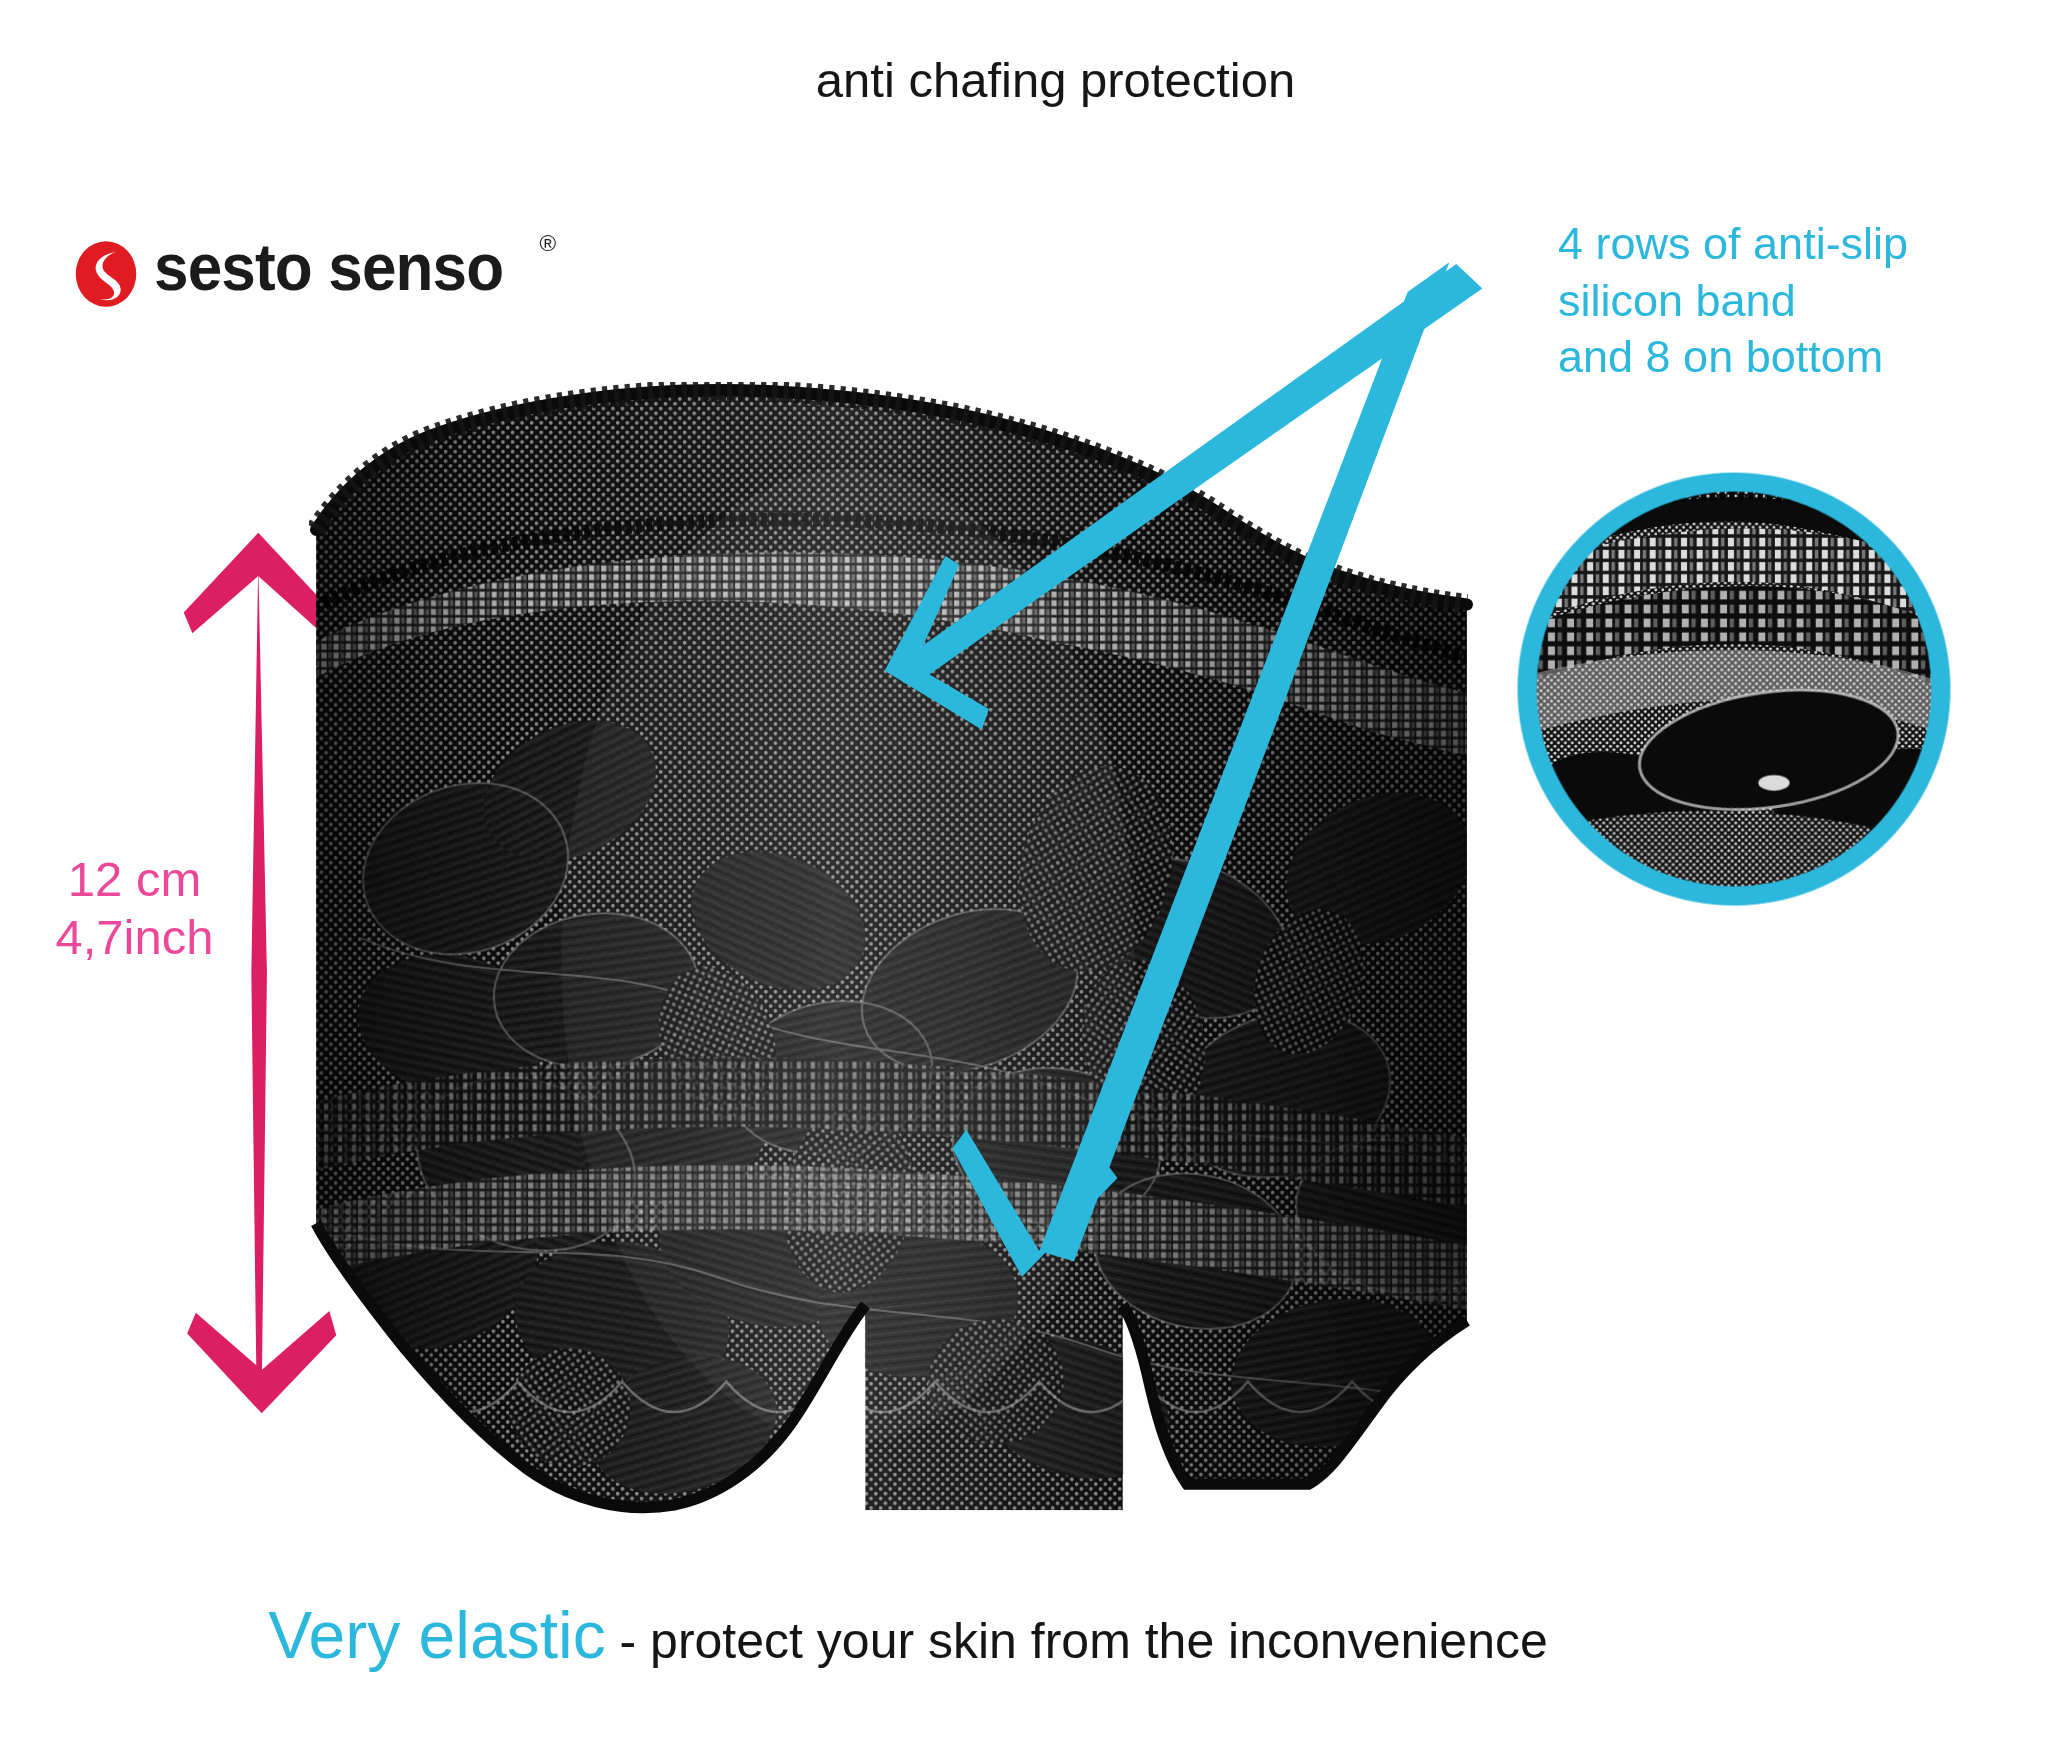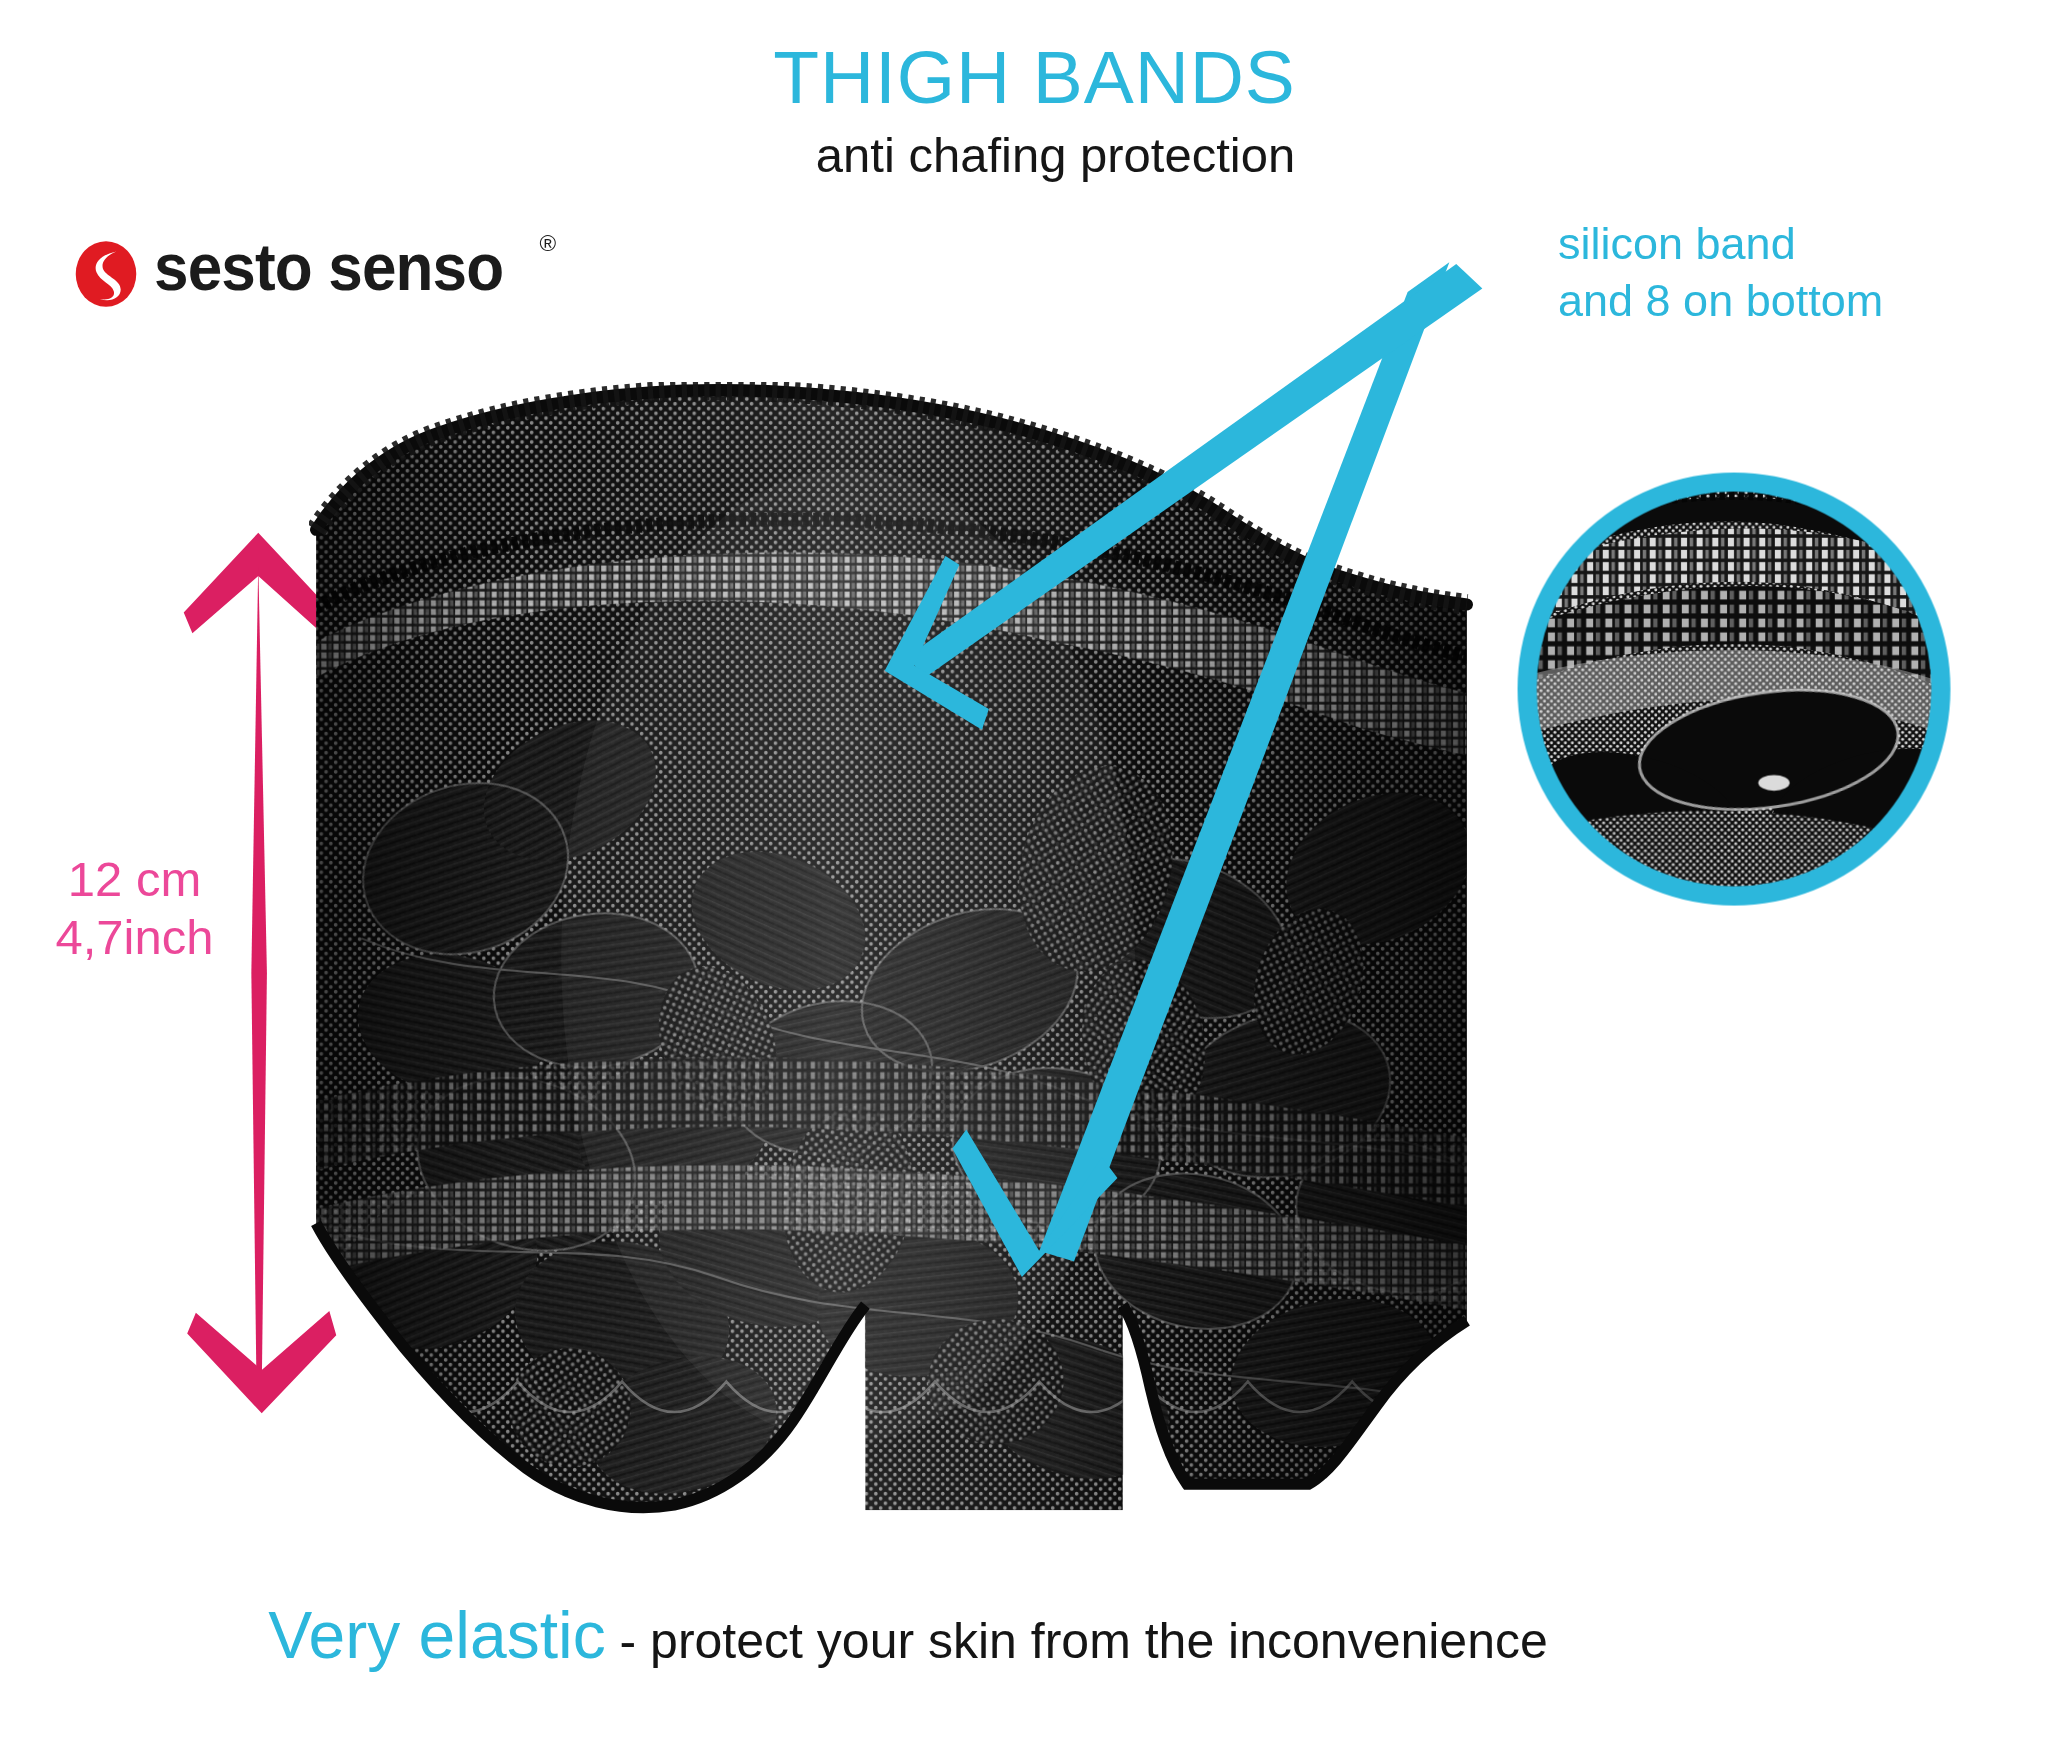--- a/index.html
+++ b/index.html
@@ -161,21 +161,20 @@
     color: #151515;
     vertical-align: baseline;
   }
 </style>
 </head>
 <body>
 
 <div id="page">
 
   <div id="header-block">
-    <div id="title">THIGH BANDS</div>
     <div id="subtitle">anti chafing protection</div>
   </div>
 
   <div id="logo">
     <svg id="logo-mark" viewBox="0 0 74 78">
       <ellipse cx="37" cy="39" rx="35" ry="38" fill="#e01b22"></ellipse>
       <path d="M49 13 C30 17 22 27 26 37 C30 47 44 51 46 59 C48 66 40 70 30 68 C42 72 54 67 54 57 C54 46 38 42 34 34 C30 26 38 17 49 13 Z" fill="#ffffff"></path>
     </svg>
     <div id="logo-text-wrap">
       <div id="logo-text">sesto senso</div>
@@ -406,20 +405,21 @@
 
       <path d="M 0 432 C 120 396 260 392 380 412 C 450 424 490 440 520 452 L 520 520 L 0 520 Z" fill="url(#imesh)" opacity="0.95"></path>
 
       <ellipse cx="306" cy="368" rx="18" ry="9" fill="#f2f2f2" opacity="0.9"></ellipse>
     </g>
 
     <circle cx="260" cy="260" r="238" fill="none" stroke="#2cb7dc" stroke-width="22"></circle>
   </svg>
 
   <div id="callout-text">
+    <div>4 rows of anti-slip</div>
     <div>silicon band</div>
     <div>and 8 on bottom</div>
   </div>
 
   <div id="footer-caption">
     <span id="footer-lead">Very elastic</span><span id="footer-rest"> - protect your skin from the inconvenience</span>
   </div>
 
 </div>
 

